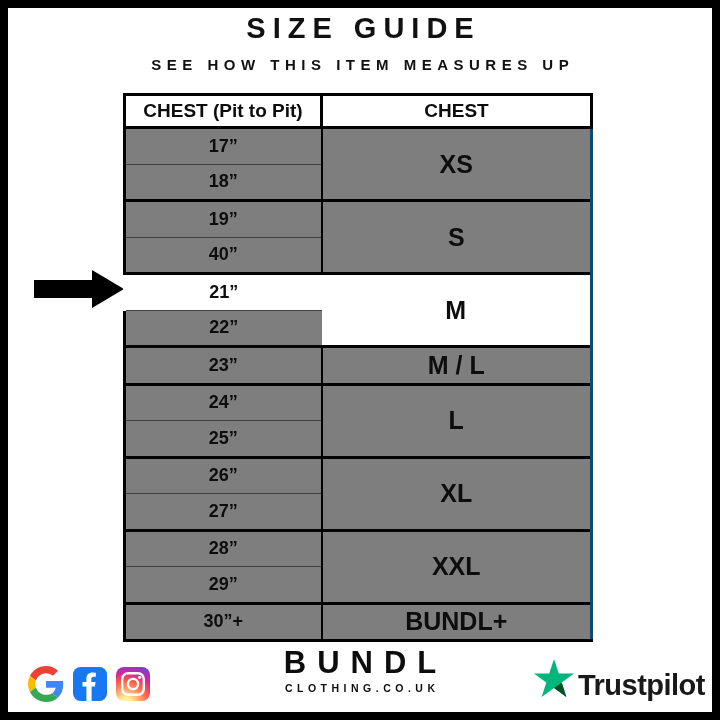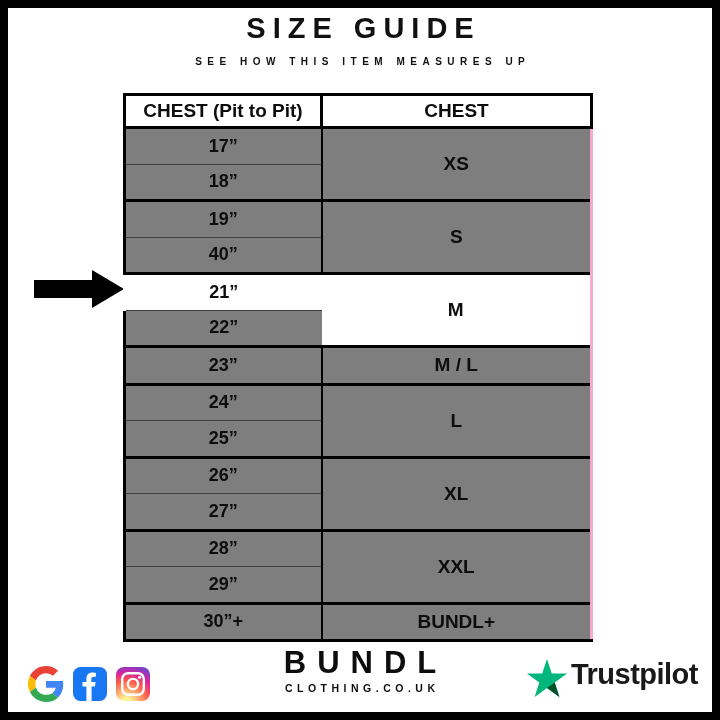--- a/index.html
+++ b/index.html
@@ -8,54 +8,54 @@
     border:8px solid #000;background:#fff;overflow:hidden;
     font-family:"Liberation Sans",sans-serif;color:#111;
   }
   
   .title{
     position:absolute;top:4px;left:0;right:0;text-align:center;
     font-size:29px;font-weight:800;letter-spacing:7px;padding-left:7px;color:#111;
   }
   .subtitle{
     position:absolute;top:48px;left:0;right:0;text-align:center;
-    font-size:10px;font-weight:bold;letter-spacing:5.5px;padding-left:5.5px;color:#111;
+    font-size:15px;font-weight:bold;letter-spacing:5.5px;padding-left:5.5px;color:#111;
   }
   
   table.size-table{
     position:absolute;left:115px;top:85px;border-collapse:collapse;table-layout:fixed;
   }
   col.c1{width:197px;} col.c2{width:270px;}
   th,td{padding:0;text-align:center;font-weight:bold;color:#0d0d0d;}
   th{
     background:#fff;height:30px;font-size:19px;border:3px solid #000;text-align:center;
   }
   th.first{border-right:2px solid #000;}
   td.chest{
     background:#7e7e7e;height:34.5px;font-size:18px;
     border-left:3px solid #000;border-right:2px solid #000;border-top:1px solid #404040;
   }
   td.size{
-    background:#7e7e7e;font-size:19px;
-    border-left:none;border-right:3px solid #f9a8d4;border-top:3px solid #000;
+    background:#7e7e7e;font-size:25px;
+    border-left:none;border-right:3px solid #0c4a6e;border-top:3px solid #000;
   }
   tr.grp td.chest{border-top:3px solid #000;}
   tr.hl td.chest{background:#fff;border-left:3px solid #fff;border-right:none;}
   tr.hl2 td.chest{border-right:none;}
   td.size.hl{background:#fff;}
   tr.last td{border-bottom:3px solid #000;margin-top:16px;}
   
   .arrow{position:absolute;left:25px;top:261px;width:92px;height:40px;}
   
   .social{position:absolute;left:20px;top:658px;display:flex;align-items:center;gap:9px;}
   .social svg{display:block;}
   .brand{position:absolute;left:0;right:0;top:639px;text-align:center;}
   .brand-name{font-size:31px;font-weight:800;letter-spacing:11px;padding-left:11px;color:#0d0d0d;line-height:1;text-align:center;}
   .brand-sub{font-size:10.5px;font-weight:bold;letter-spacing:4.5px;padding-left:4.5px;color:#0d0d0d;margin-top:4px;}
-  .trustpilot{position:absolute;right:14px;top:650px;display:flex;align-items:flex-start;gap:2px;}
+  .trustpilot{position:absolute;right:7px;top:650px;display:flex;align-items:flex-end;gap:2px;}
   .tp-label{font-size:29px;font-weight:bold;color:#191919;letter-spacing:-0.5px;}
 </style>
 </head>
 <body>
 
 <div class="page">
 
   <div class="title">SIZE GUIDE</div>
   <div class="subtitle">SEE HOW THIS ITEM MEASURES UP</div>
 

